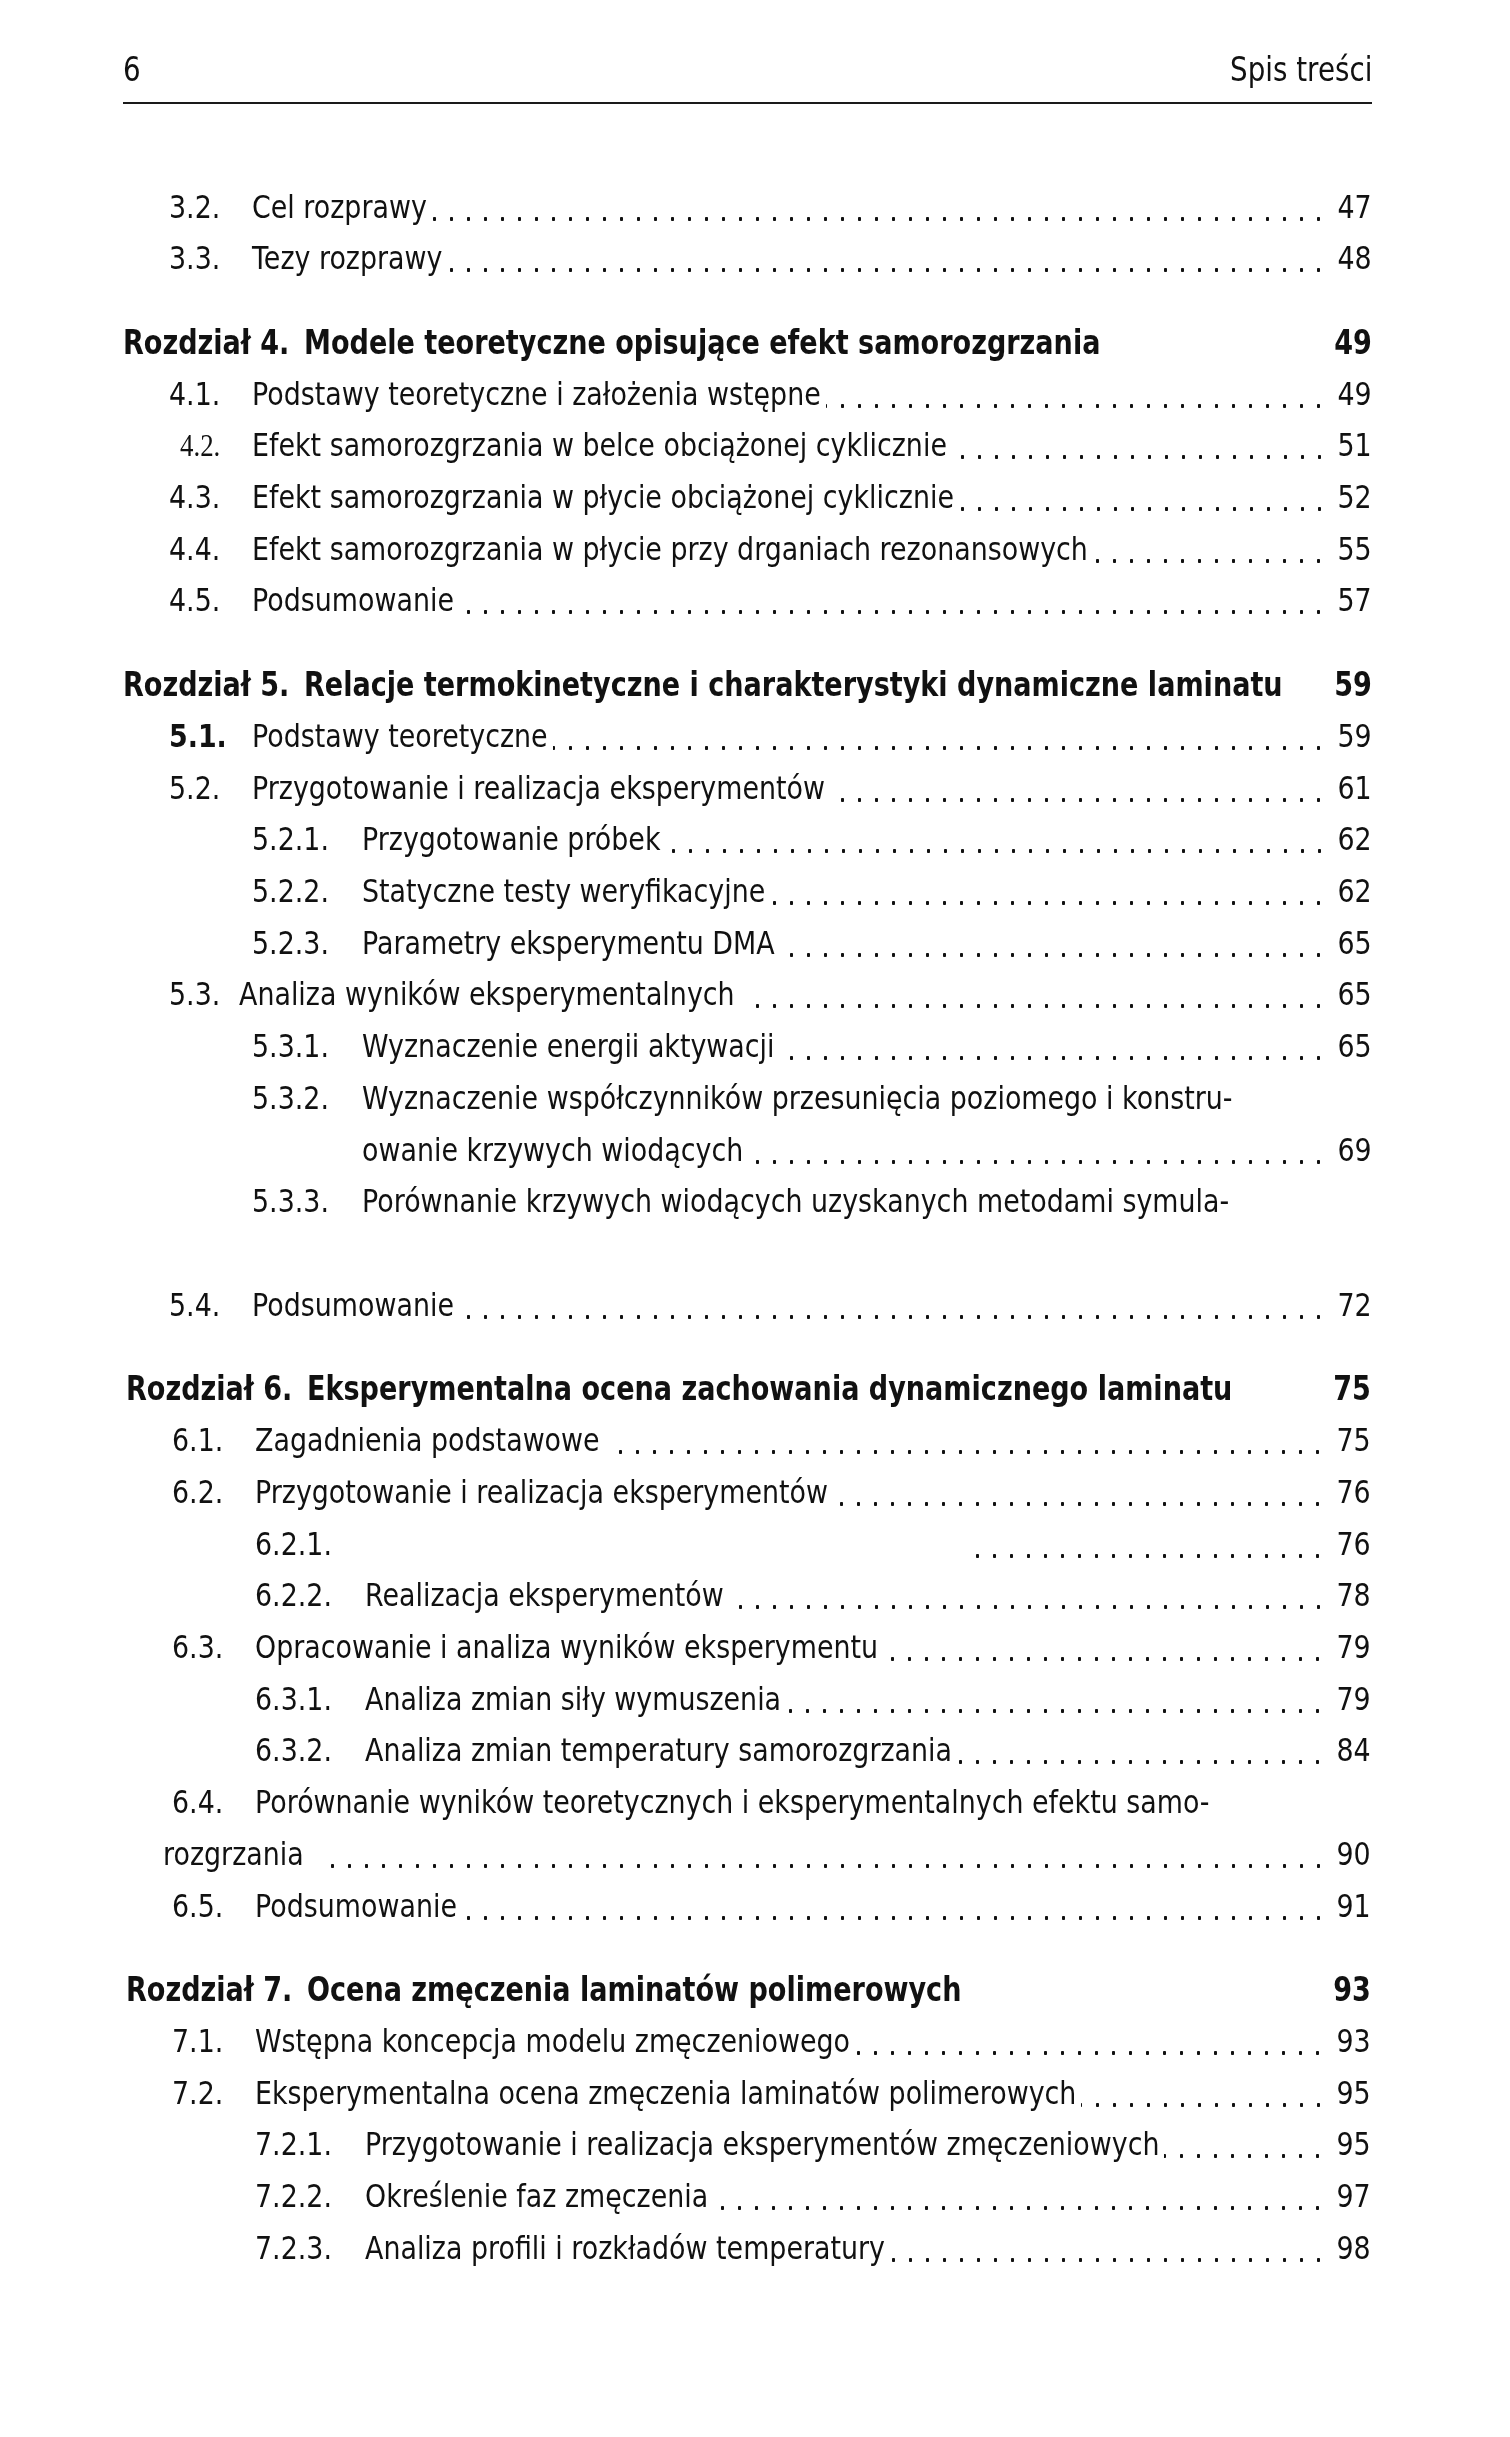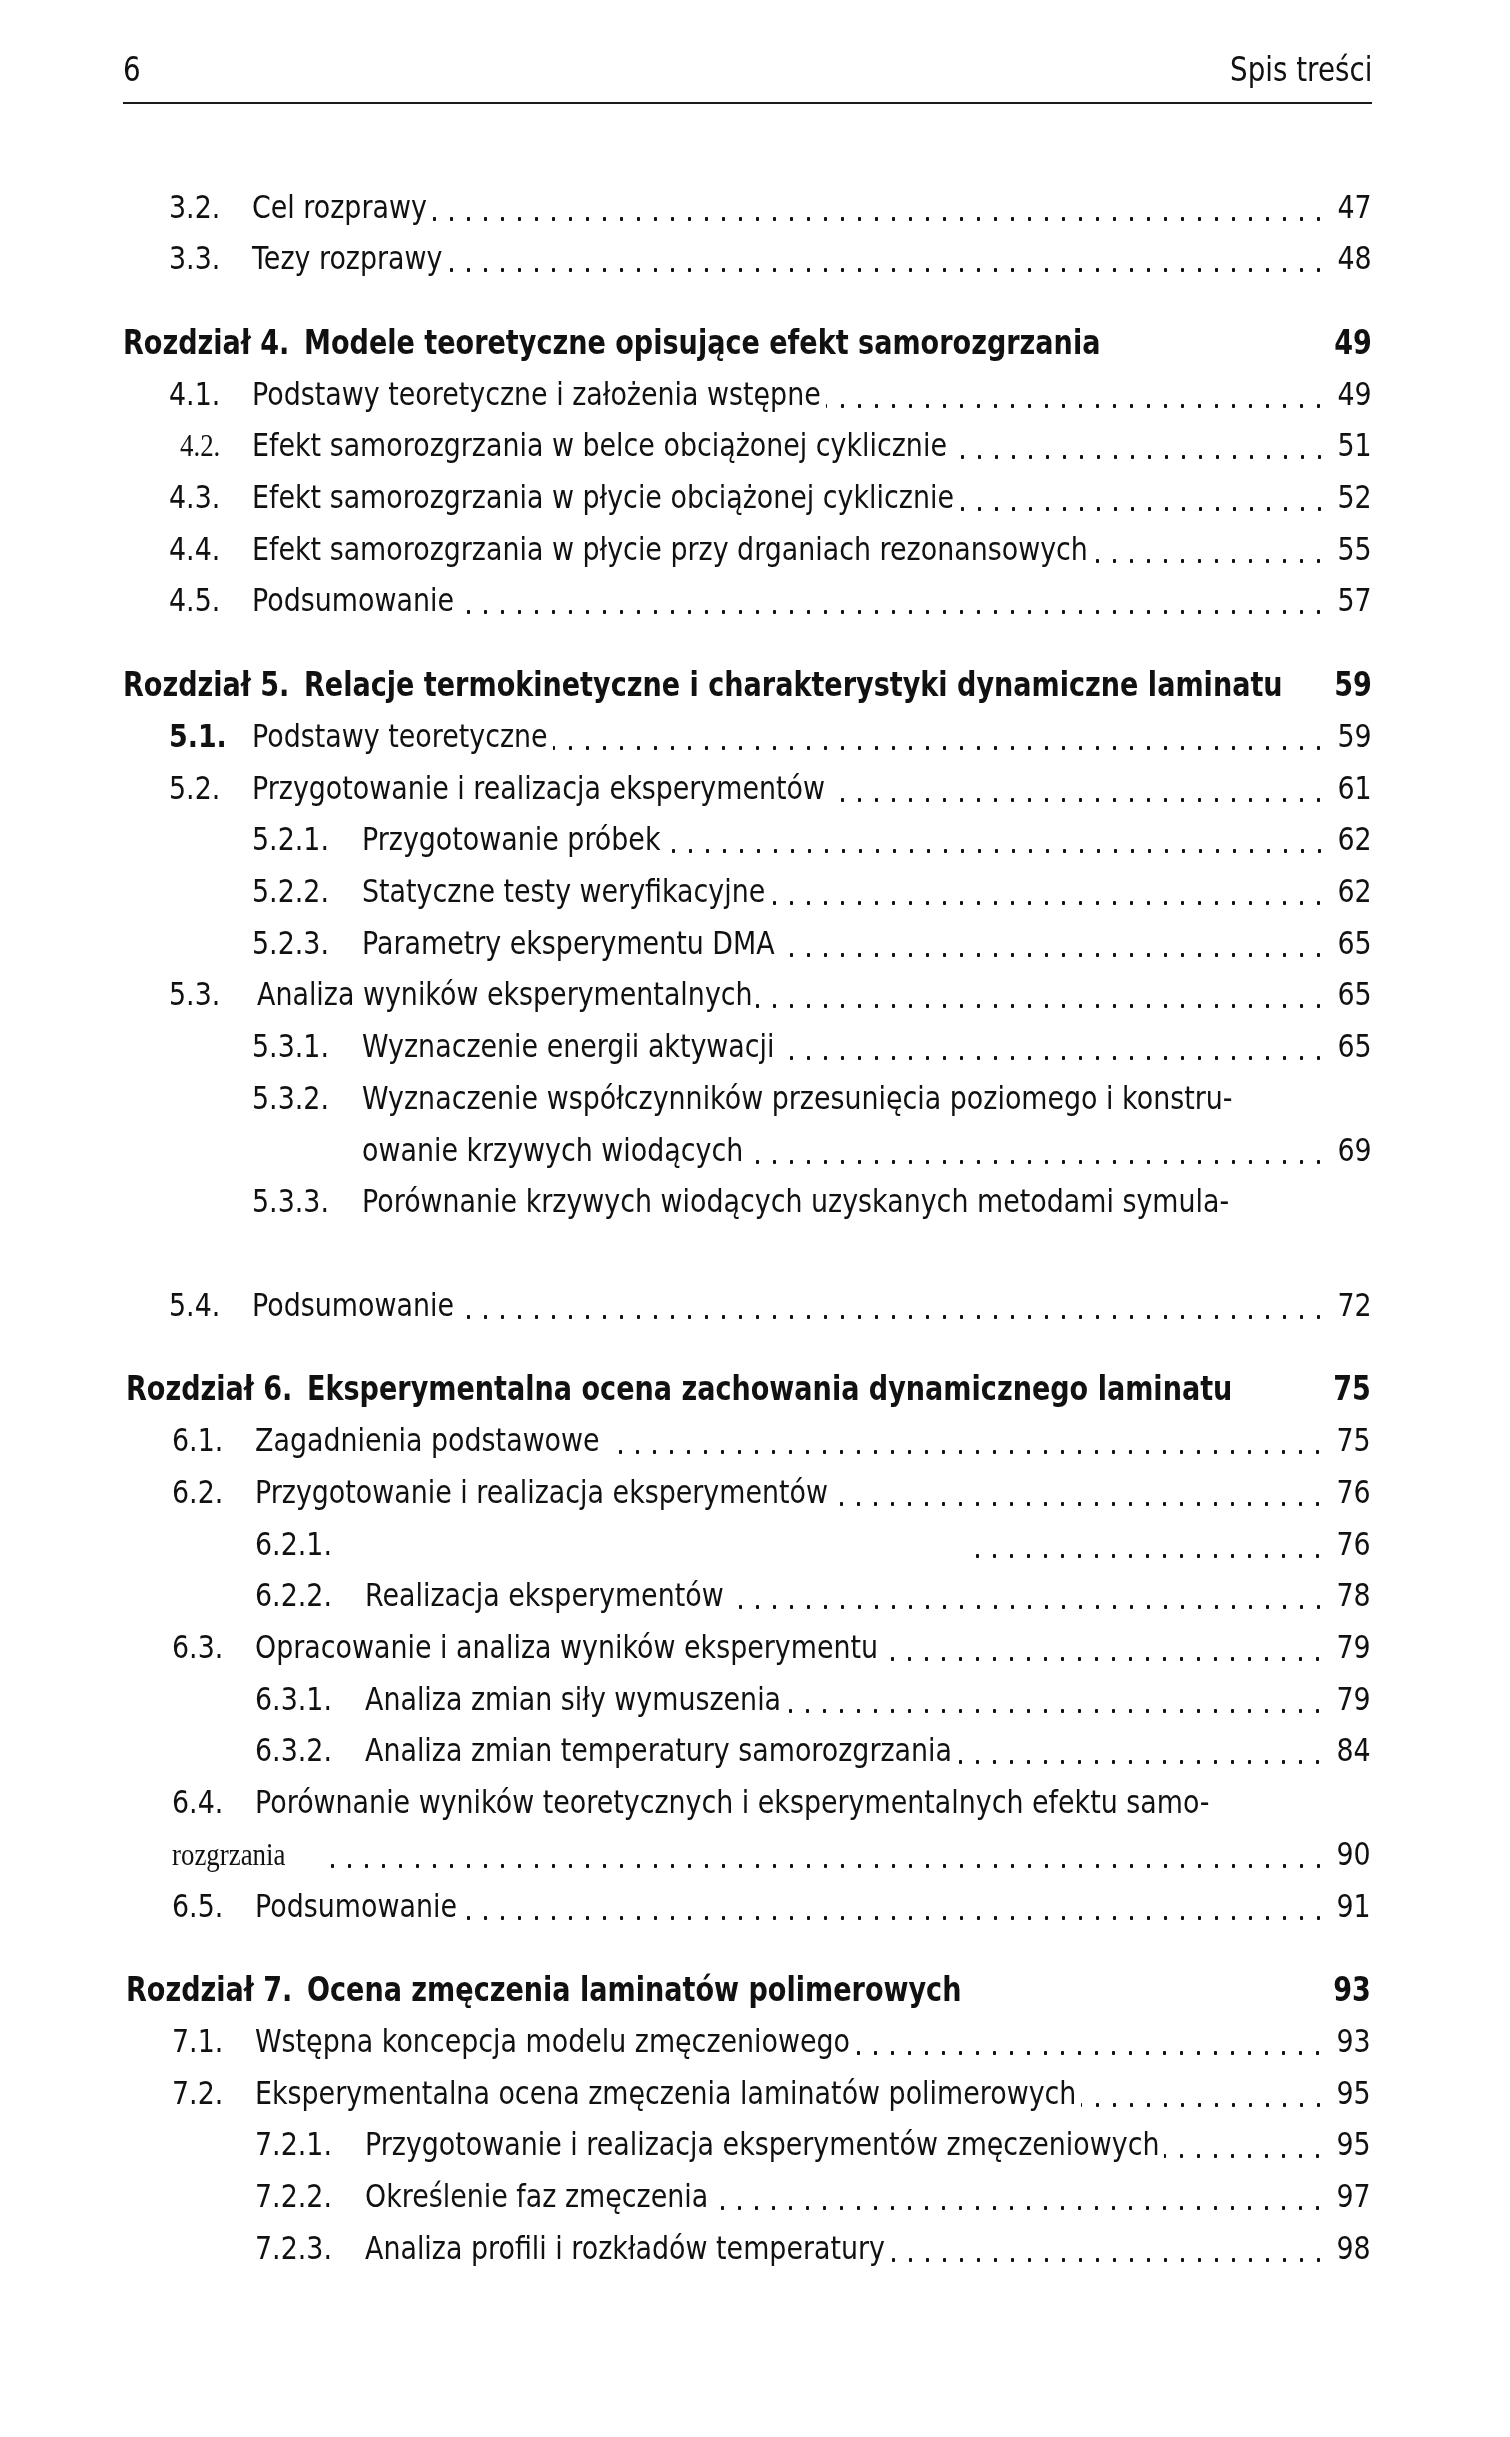--- a/index.html
+++ b/index.html
@@ -137,21 +137,21 @@
     <div class="row" style="left: 123px; width: 1249px; top: 921px;">
       <span class="num" style="left: 129px;"><span class="txt">5.2.3.</span></span>
       <span class="title" style="left: 239px;"><span class="txt">Parametry eksperymentu DMA</span></span>
       <span class="page"><span class="txt">65</span></span>
       <span class="leader" style="left: 657px; width: 547px;">
         <span></span>
       </span>
     </div>
     <div class="row" style="left: 123px; width: 1249px; top: 972px;">
       <span class="num" style="left: 46px;"><span class="txt">5.3.</span></span>
-      <span class="title" style="left: 134px; text-align: right;"><span class="txt">Analiza wyników eksperymentalnych</span></span>
+      <span class="title" style="left: 116px; text-align: right;"><span class="txt">Analiza wyników eksperymentalnych</span></span>
       <span class="page"><span class="txt">65</span></span>
       <span class="leader" style="left: 630px; width: 574px;">
         <span></span>
       </span>
     </div>
     <div class="row" style="left: 123px; width: 1249px; top: 1024px;">
       <span class="num" style="left: 129px;"><span class="txt">5.3.1.</span></span>
       <span class="title" style="left: 239px;"><span class="txt">Wyznaczenie energii aktywacji</span></span>
       <span class="page"><span class="txt">65</span></span>
       <span class="leader" style="left: 657px; width: 547px;">
@@ -244,21 +244,21 @@
         <span></span>
       </span>
     </div>
     <div class="row" style="left: 126px; width: 1245px; top: 1780px;">
       <span class="num" style="left: 46px;"><span class="txt">6.4.</span></span>
       <span class="title" style="left: 129px;"><span class="txt">Porównanie wyników teoretycznych i  eksperymentalnych efektu samo-</span></span>
       <span class="page"><span class="txt"></span></span>
     </div>
     <div class="row" style="left: 126px; width: 1245px; top: 1832px;">
       <span class="num" style="left: 46px;"><span class="txt"></span></span>
-      <span class="title" style="left: 46px; font-family: Liberation Serif, serif;"><span class="txt">rozgrzania</span></span>
+      <span class="title" style="left: 37px;"><span class="txt">rozgrzania</span></span>
       <span class="page"><span class="txt">90</span></span>
       <span class="leader" style="left: 193px; width: 1008px;">
         <span></span>
       </span>
     </div>
     <div class="row" style="left: 126px; width: 1245px; top: 1884px;">
       <span class="num" style="left: 46px;"><span class="txt">6.5.</span></span>
       <span class="title" style="left: 129px;"><span class="txt">Podsumowanie</span></span>
       <span class="page"><span class="txt">91</span></span>
       <span class="leader" style="left: 337px; width: 864px;">

